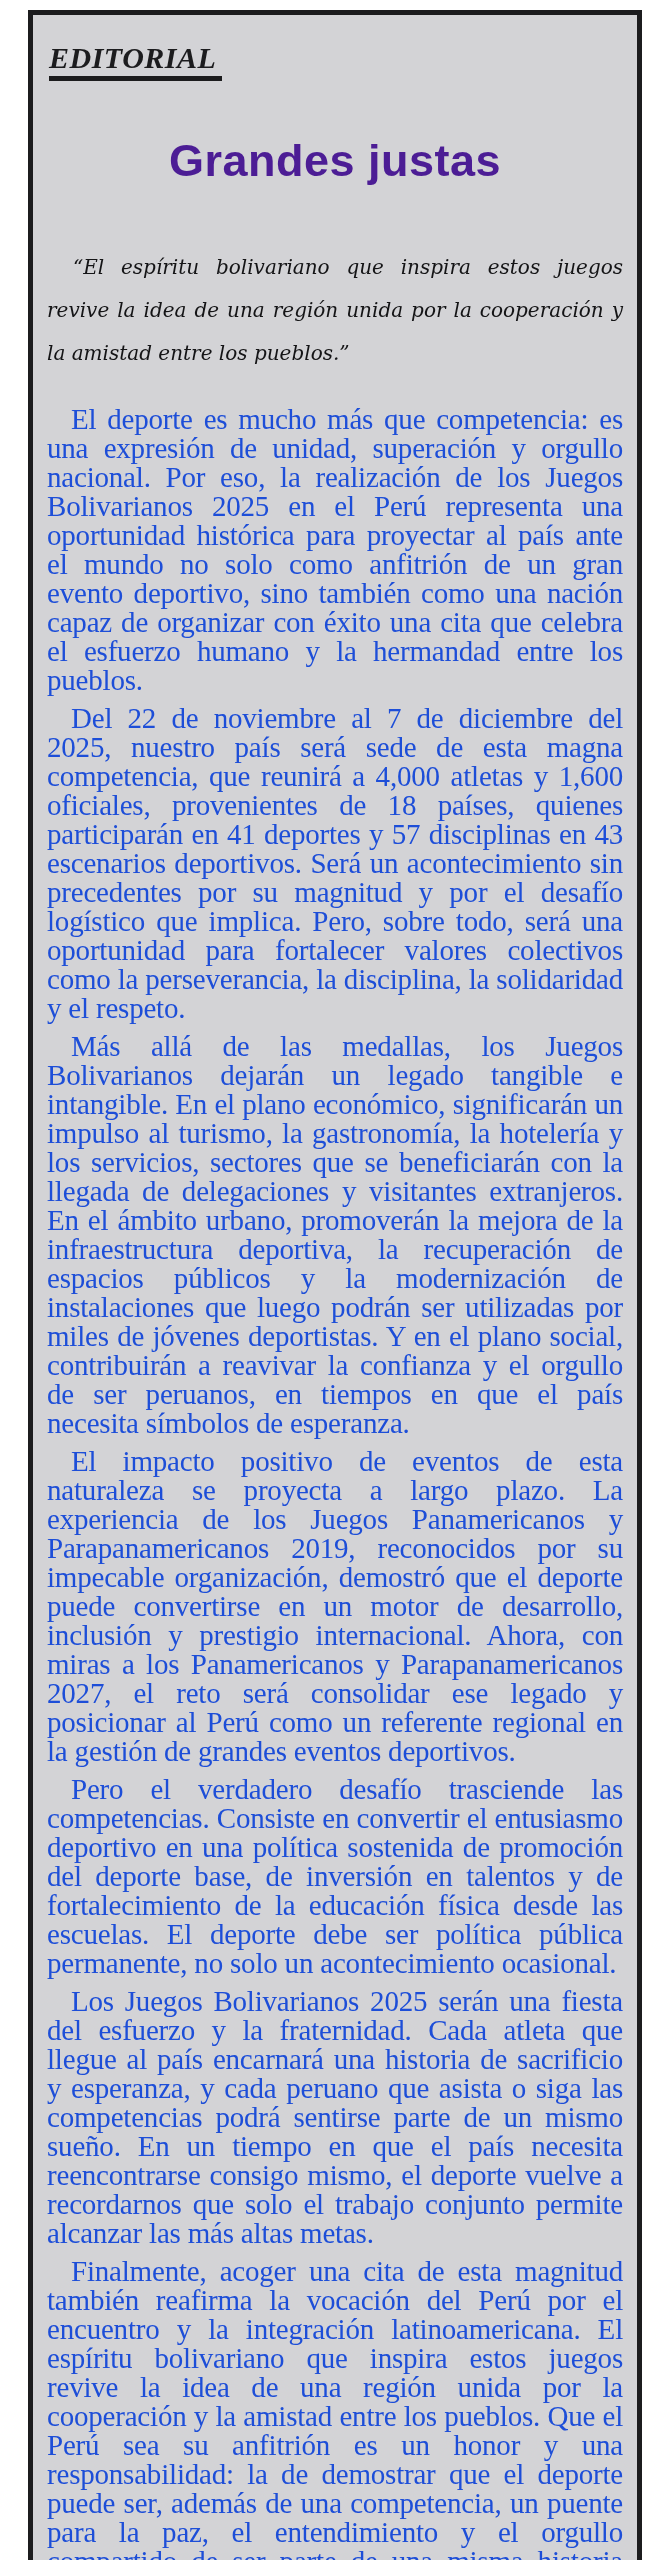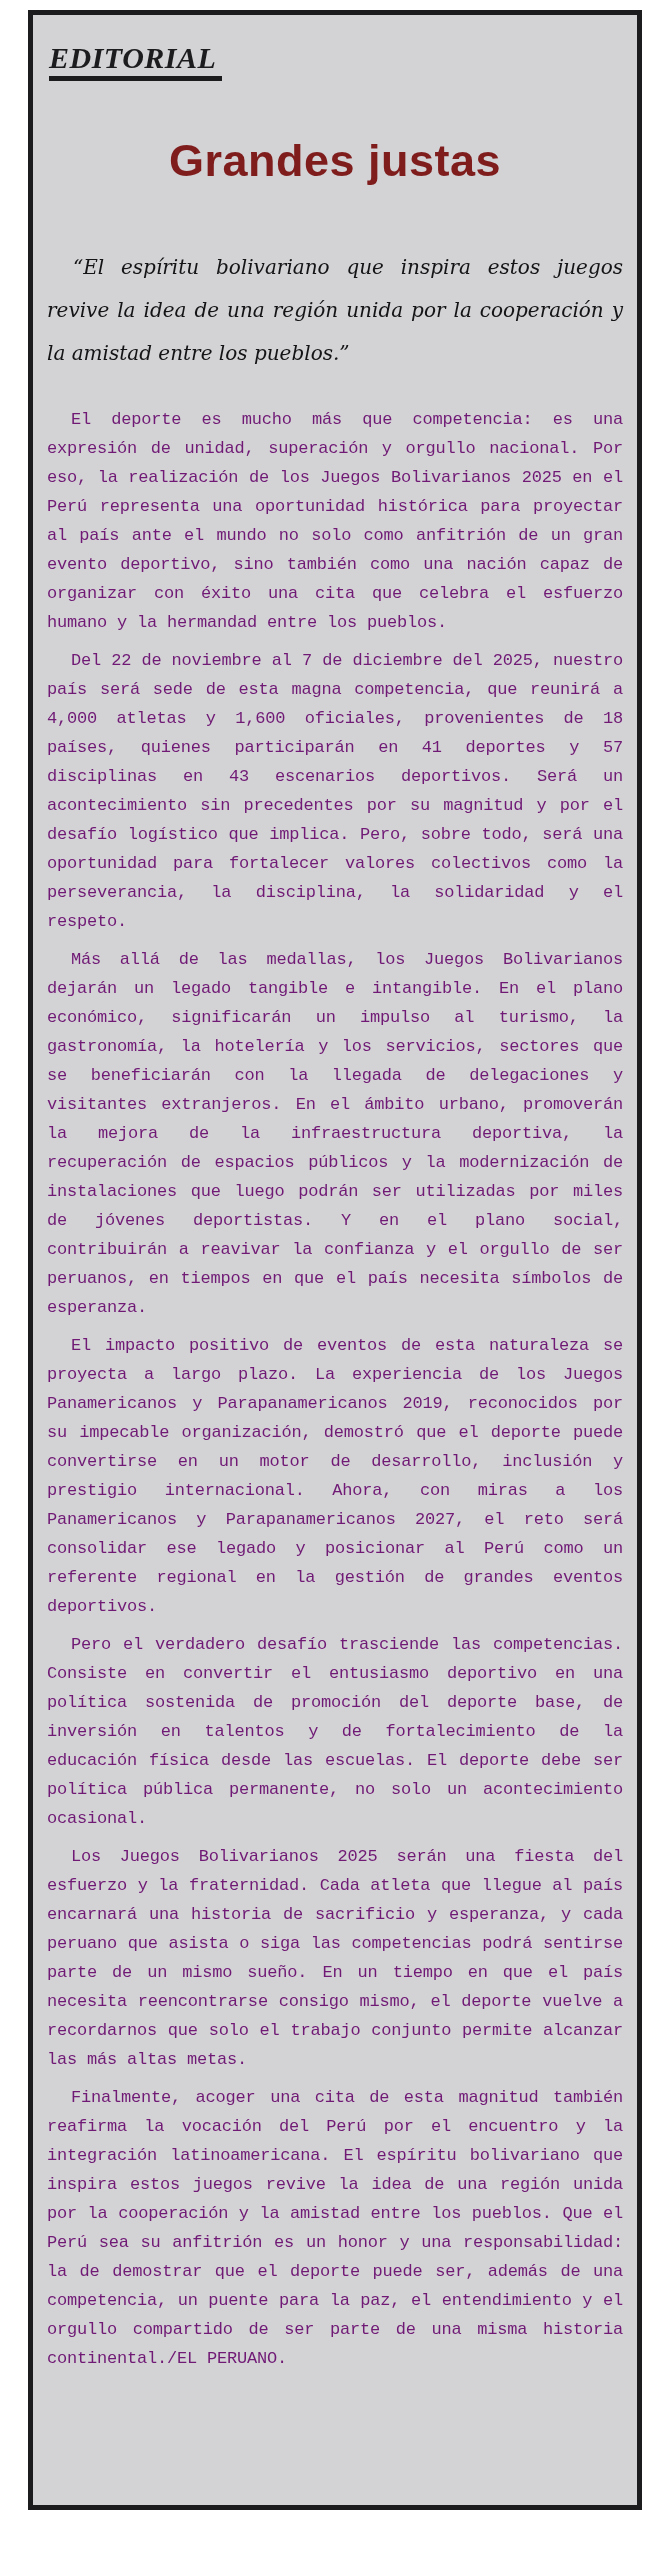--- a/index.html
+++ b/index.html
@@ -33,41 +33,41 @@
     padding: 0 6px 1px 0;
     margin-left: 2px;
   }
   .headline {
     margin-top: 44px;
     text-align: center;
     font-family: "Liberation Sans", sans-serif;
     font-weight: bold;
     font-size: 45px;
     line-height: 71px;
-    color: #7f1d1d;
+    color: #4c1d95;
     letter-spacing: 0.5px;
   }
   .headline .hl { display: block; }
   .quote {
     margin-top: 50px;
     font-family: "DejaVu Serif", "Liberation Serif", serif;
     font-style: italic;
     font-size: 20px;
     line-height: 43px;
     color: #141416;
     text-align: justify;
     text-indent: 26px;
   }
   .body { margin-top: 30px; }
   .para {
-    font-family: Liberation Mono, monospace;
-    font-size: 17px;
+    font-family: Liberation Serif, serif;
+    font-size: 29px;
     line-height: 29px;
     letter-spacing: -0.2px;
-    color: #701a75;
+    color: #1d4ed8;
     text-align: justify;
     text-indent: 24px;
     margin-bottom: 9px;
   }
   .para:last-child { margin-bottom: 8px; }
 </style>
 </head>
 <body>
 
 <div class="page">

